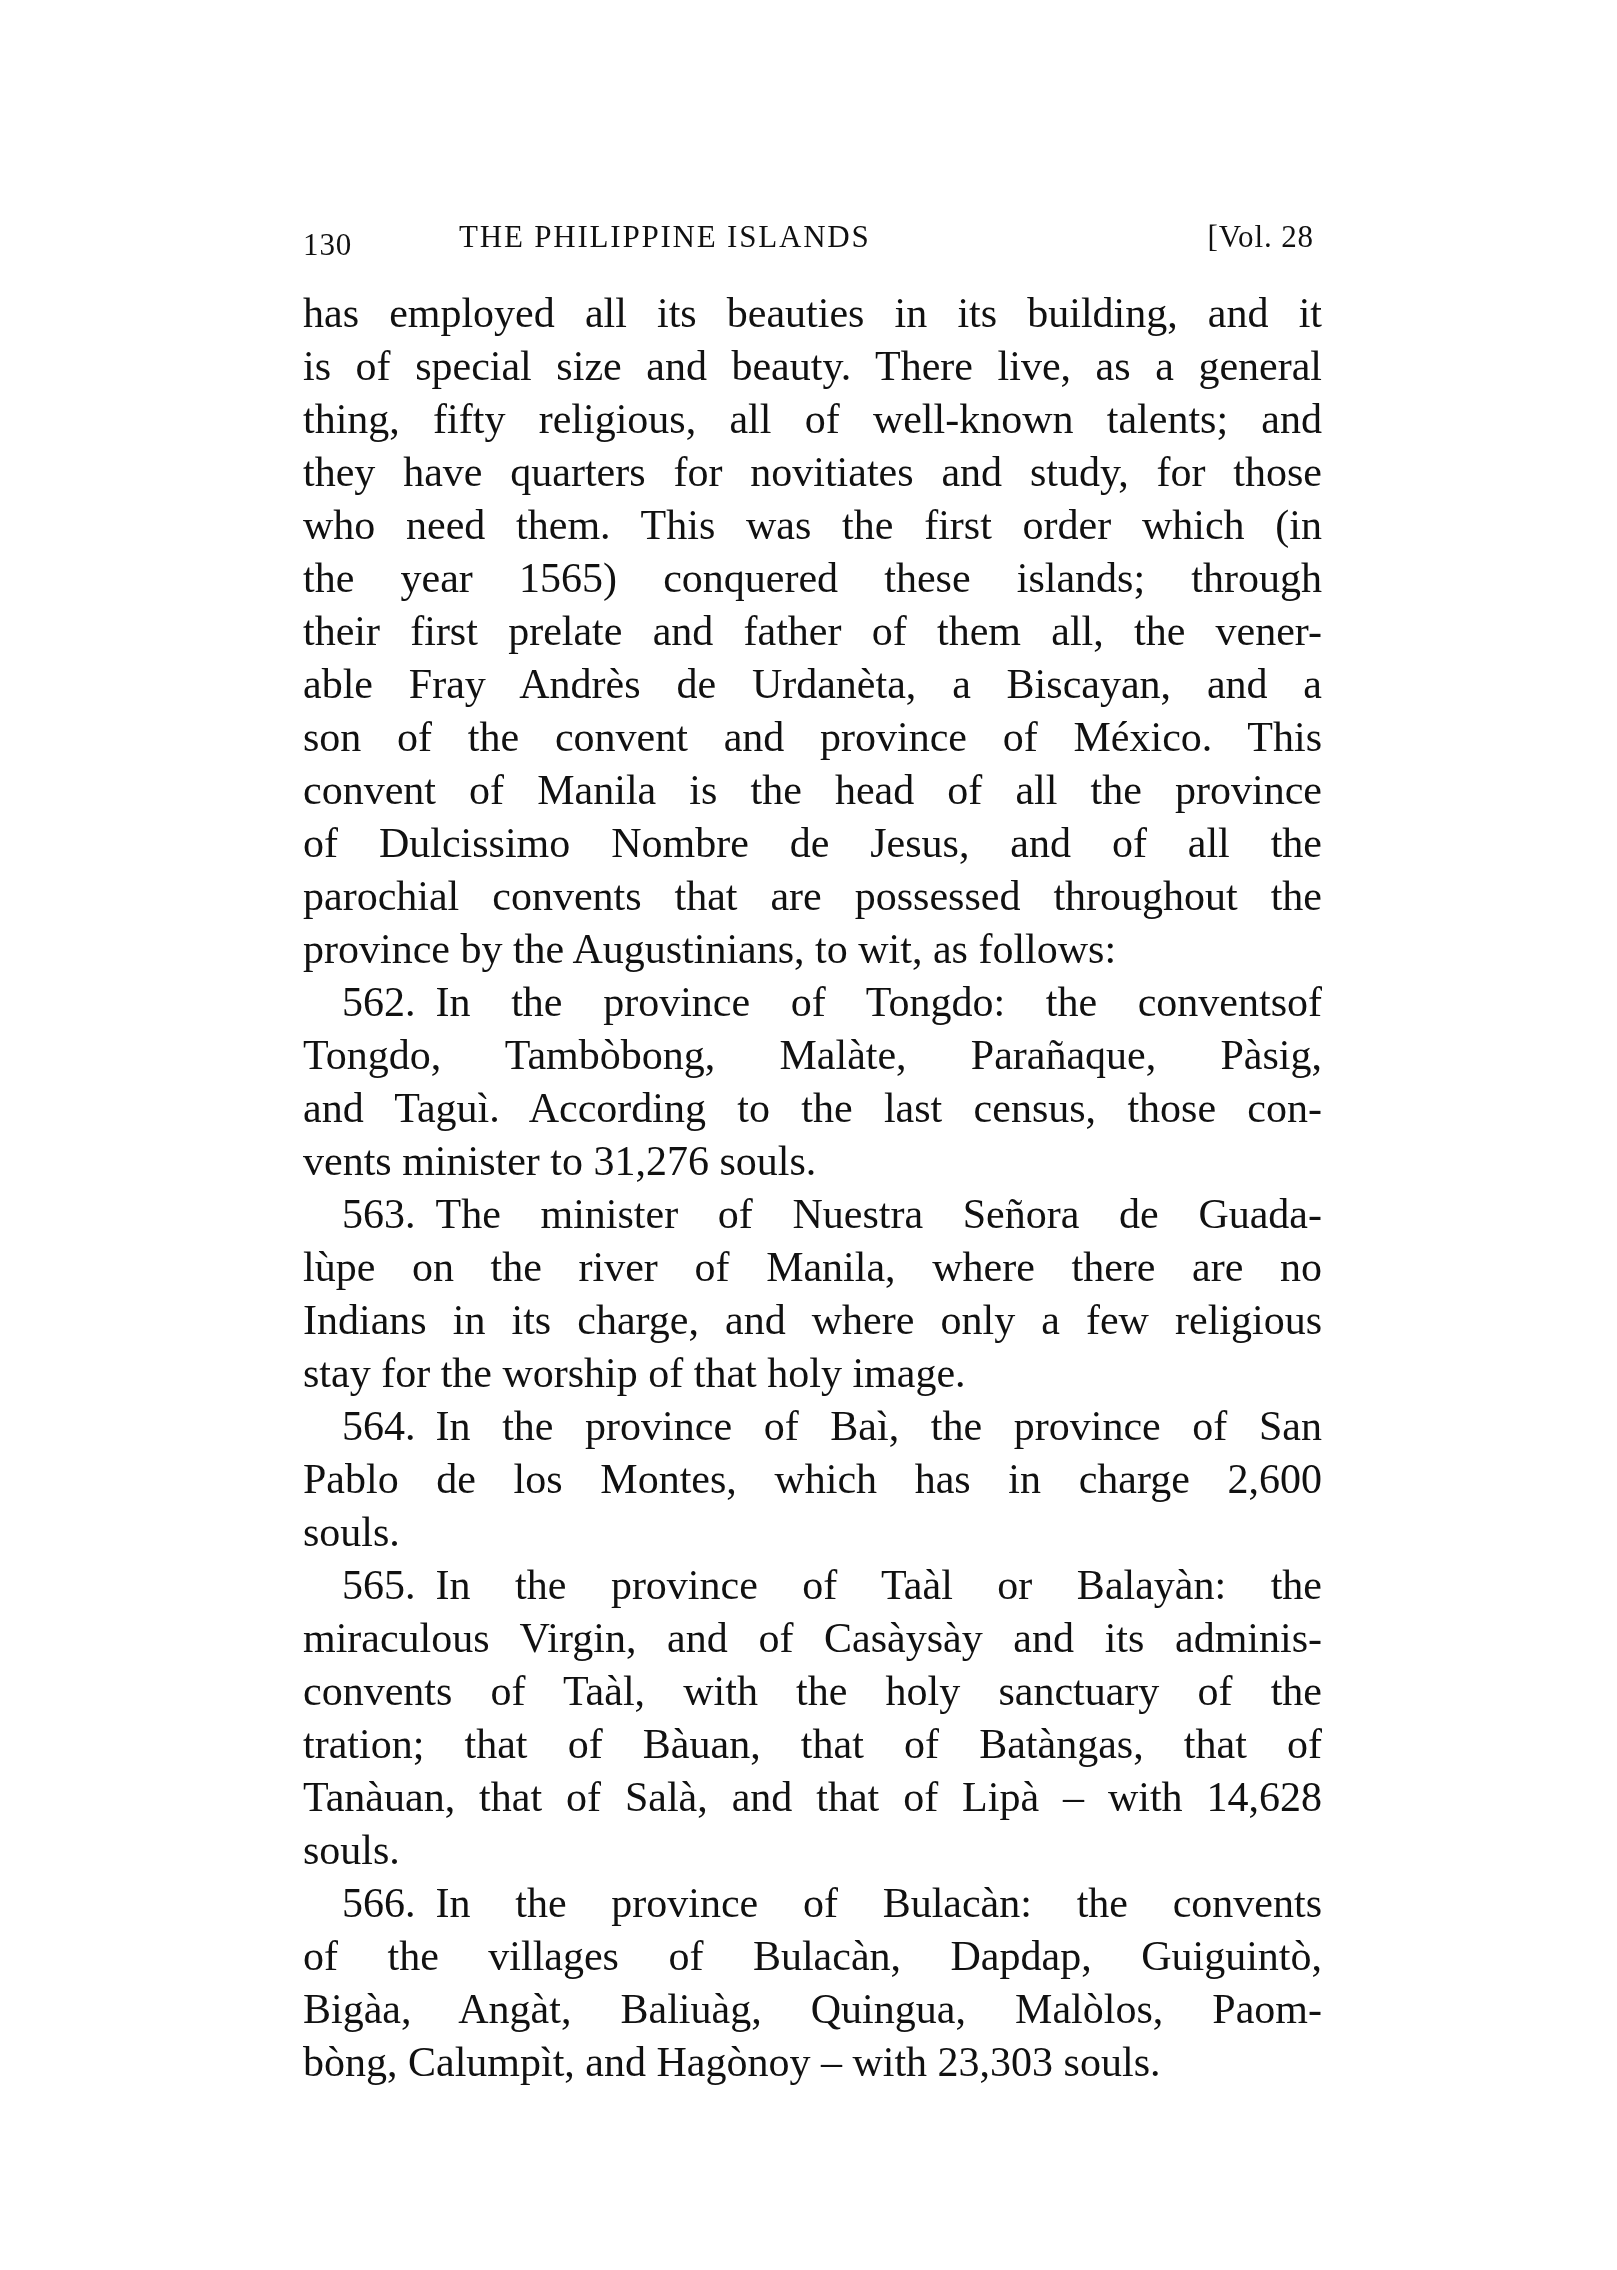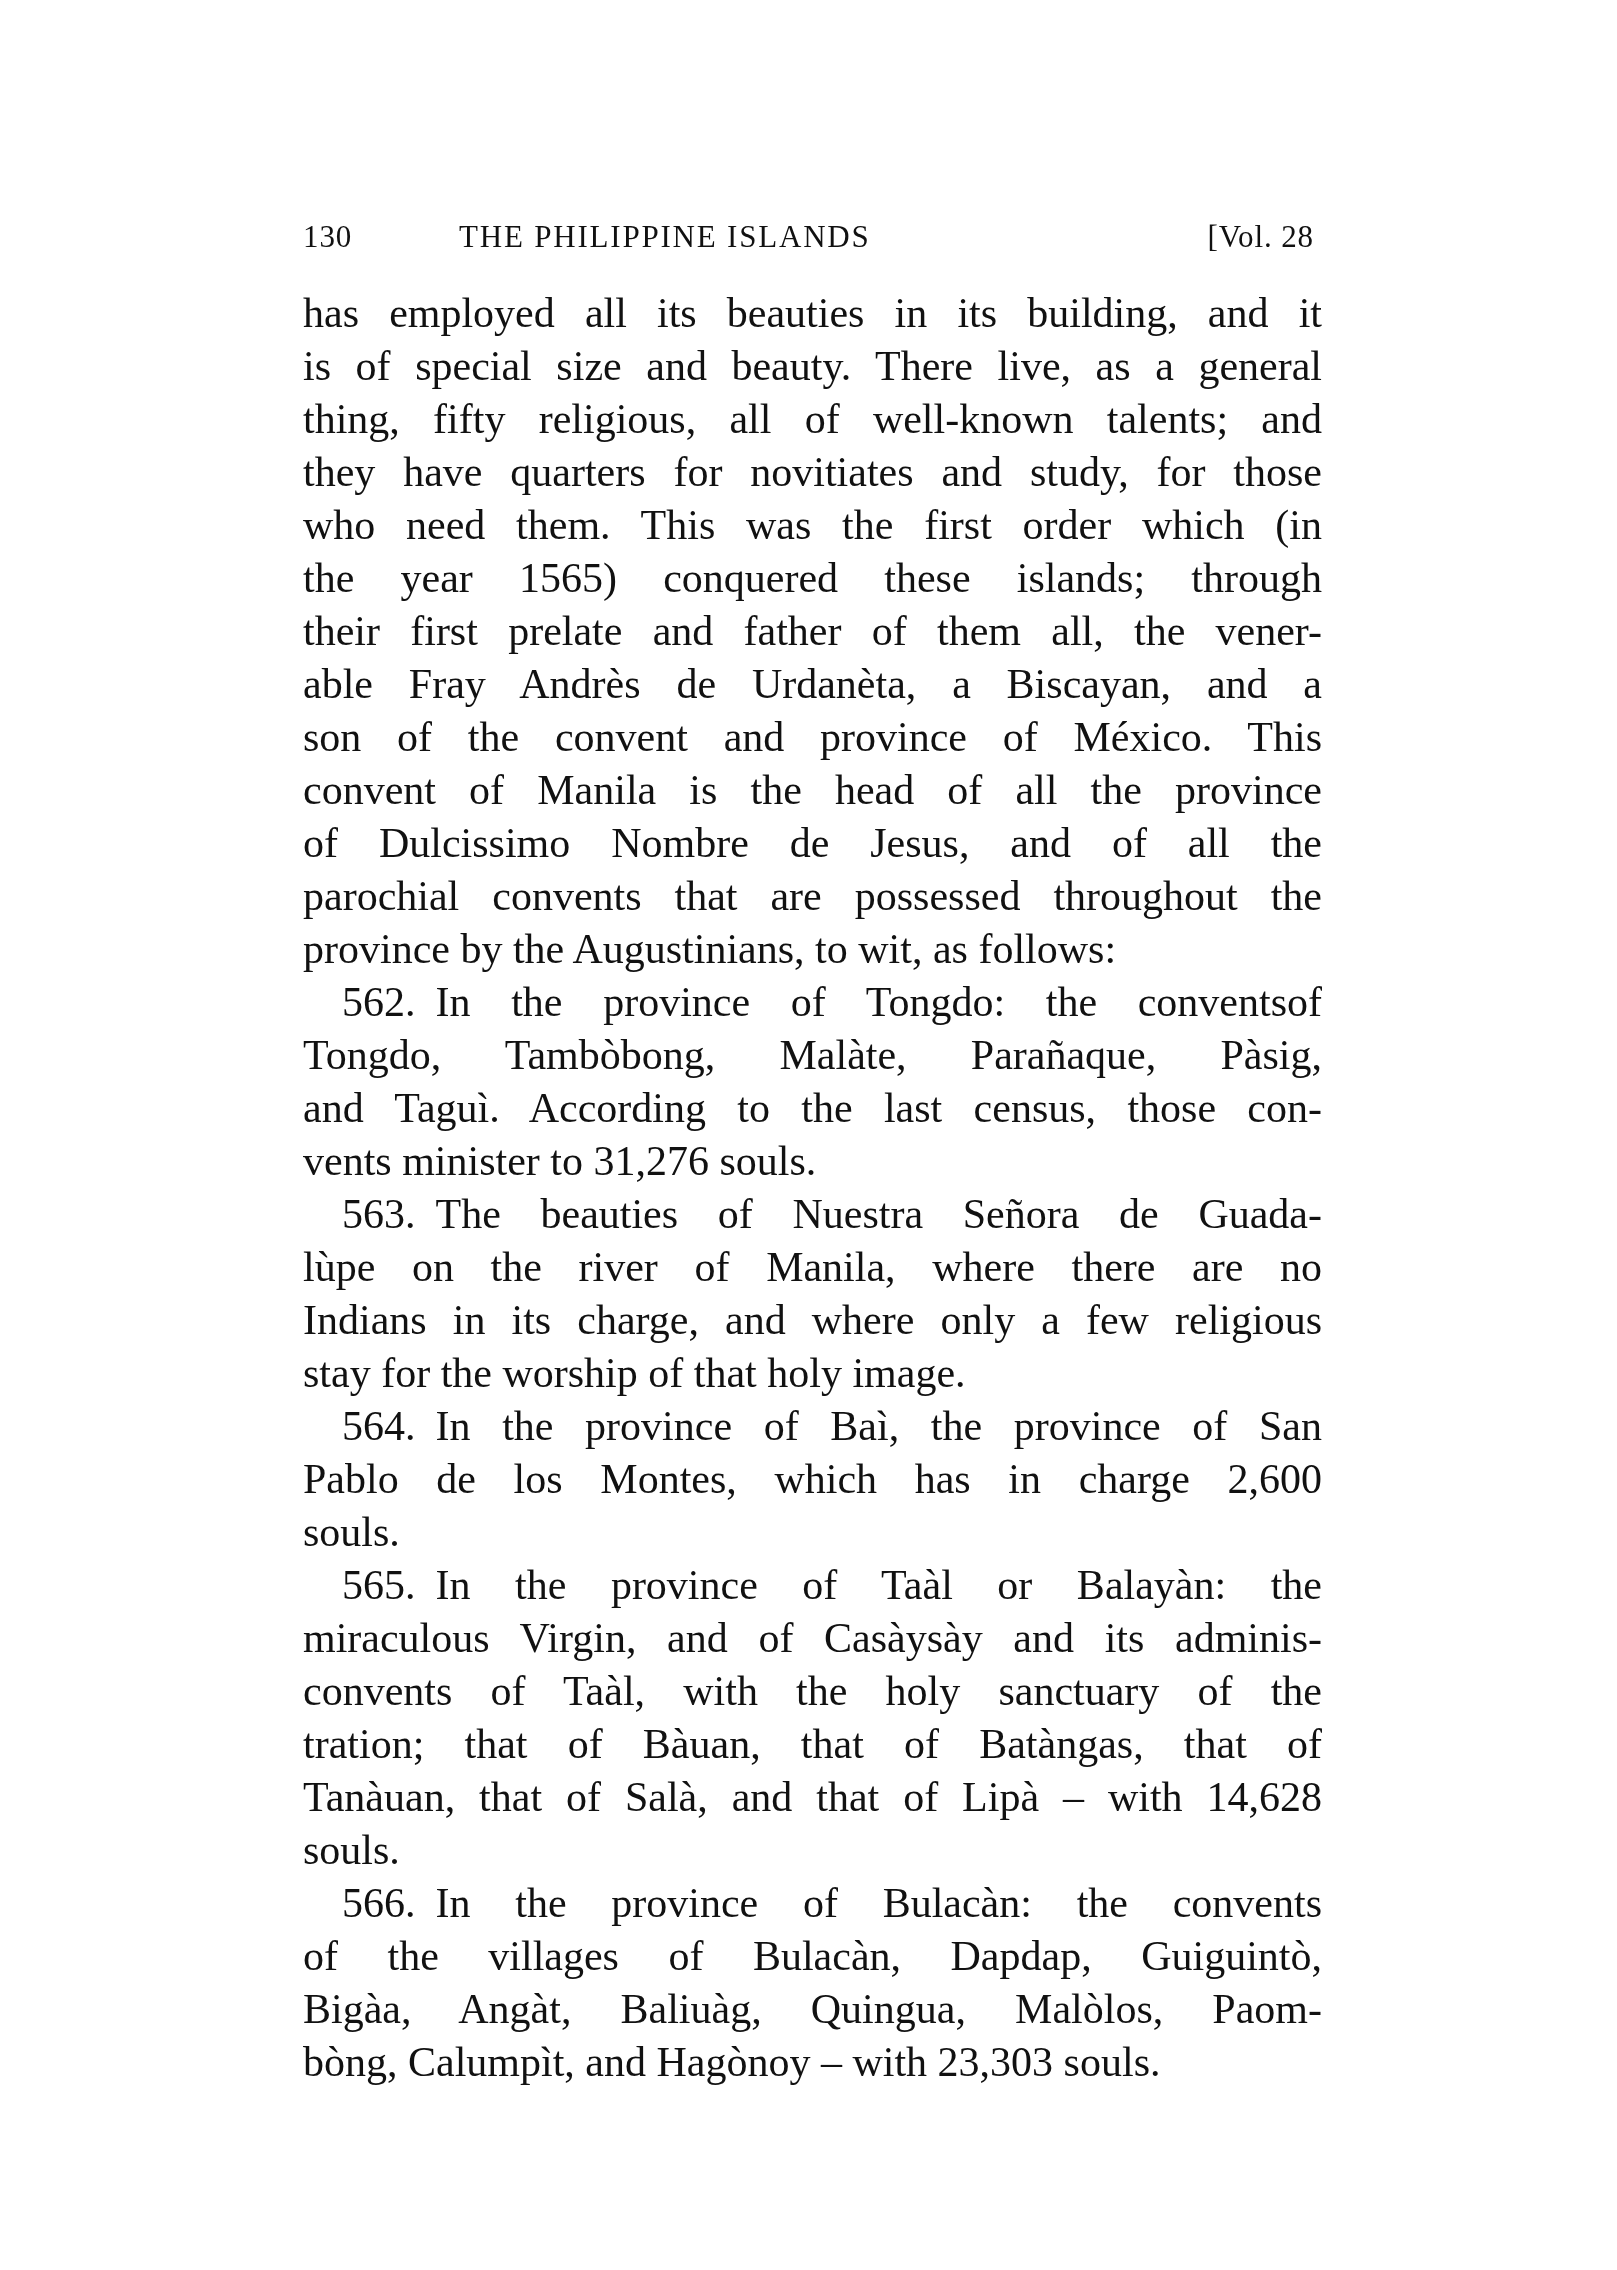--- a/index.html
+++ b/index.html
@@ -26,21 +26,21 @@
     top: 219px;
     left: 0;
     width: 1019px;
     height: 46px;
     font-size: 31px;
     letter-spacing: 0.9px;
   }
   .running-head .page-number {
     position: absolute;
     left: 0;
-    top: 0;
+    top: 8px;
     font-family: Liberation Serif, serif;
   }
   .running-head .book-title {
     position: absolute;
     left: 156px;
     top: 0;
     letter-spacing: 1.8px;
   }
   .running-head .volume {
     position: absolute;
@@ -96,21 +96,21 @@
       <span class="line"><span>convent of Manila is the head of all the province</span></span>
       <span class="line"><span>of Dulcissimo Nombre de Jesus, and of all the</span></span>
       <span class="line"><span>parochial convents that are possessed throughout the</span></span>
       <span class="line last"><span>province by the Augustinians, to wit, as follows:</span></span>
       <div></div>
       <span class="line indent"><span class="para-num">562.</span><span>In the province of Tongdo: the conventsof</span></span>
       <span class="line"><span>Tongdo, Tambòbong, Malàte, Parañaque, Pàsig,</span></span>
       <span class="line"><span>and Taguì.  According to the last census, those con-</span></span>
       <span class="line last"><span>vents minister to 31,276 souls.</span></span>
       <div></div>
-      <span class="line indent"><span class="para-num">563.</span><span>The beauties of Nuestra Señora de Guada-</span></span>
+      <span class="line indent"><span class="para-num">563.</span><span>The minister of Nuestra Señora de Guada-</span></span>
       <span class="line"><span>lùpe on the river of Manila, where there are no</span></span>
       <span class="line"><span>Indians in its charge, and where only a few religious</span></span>
       <span class="line last"><span>stay for the worship of that holy image.</span></span>
       <div></div>
       <span class="line indent"><span class="para-num">564.</span><span>In the province of Baì, the province of San</span></span>
       <span class="line"><span>Pablo de los Montes, which has in charge 2,600</span></span>
       <span class="line last"><span>souls.</span></span>
       <div></div>
       <span class="line indent"><span class="para-num">565.</span><span>In the province of Taàl or Balayàn: the</span></span>
       <span class="line"><span>miraculous Virgin, and of Casàysày and its adminis-</span></span>

